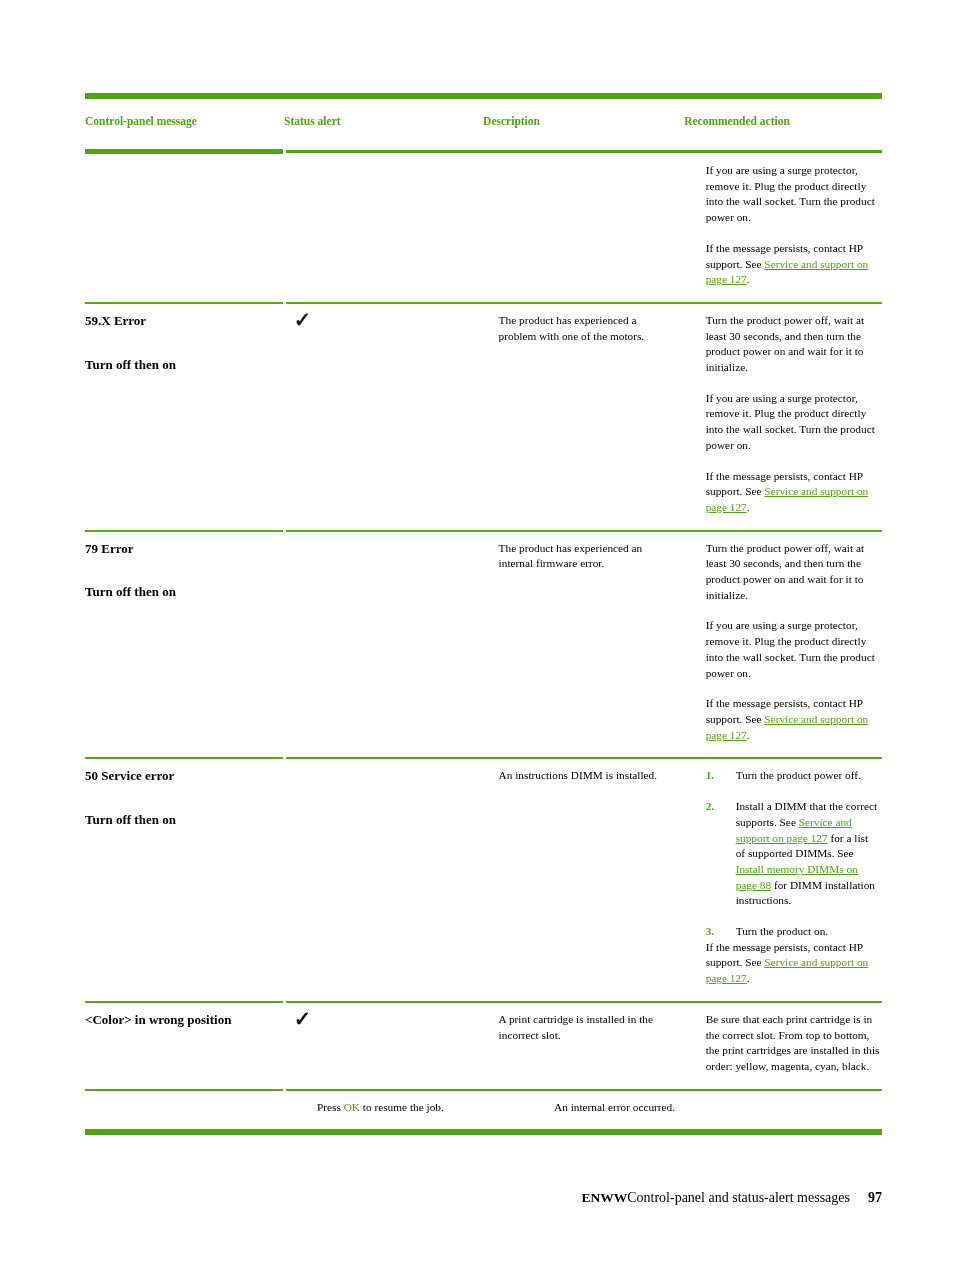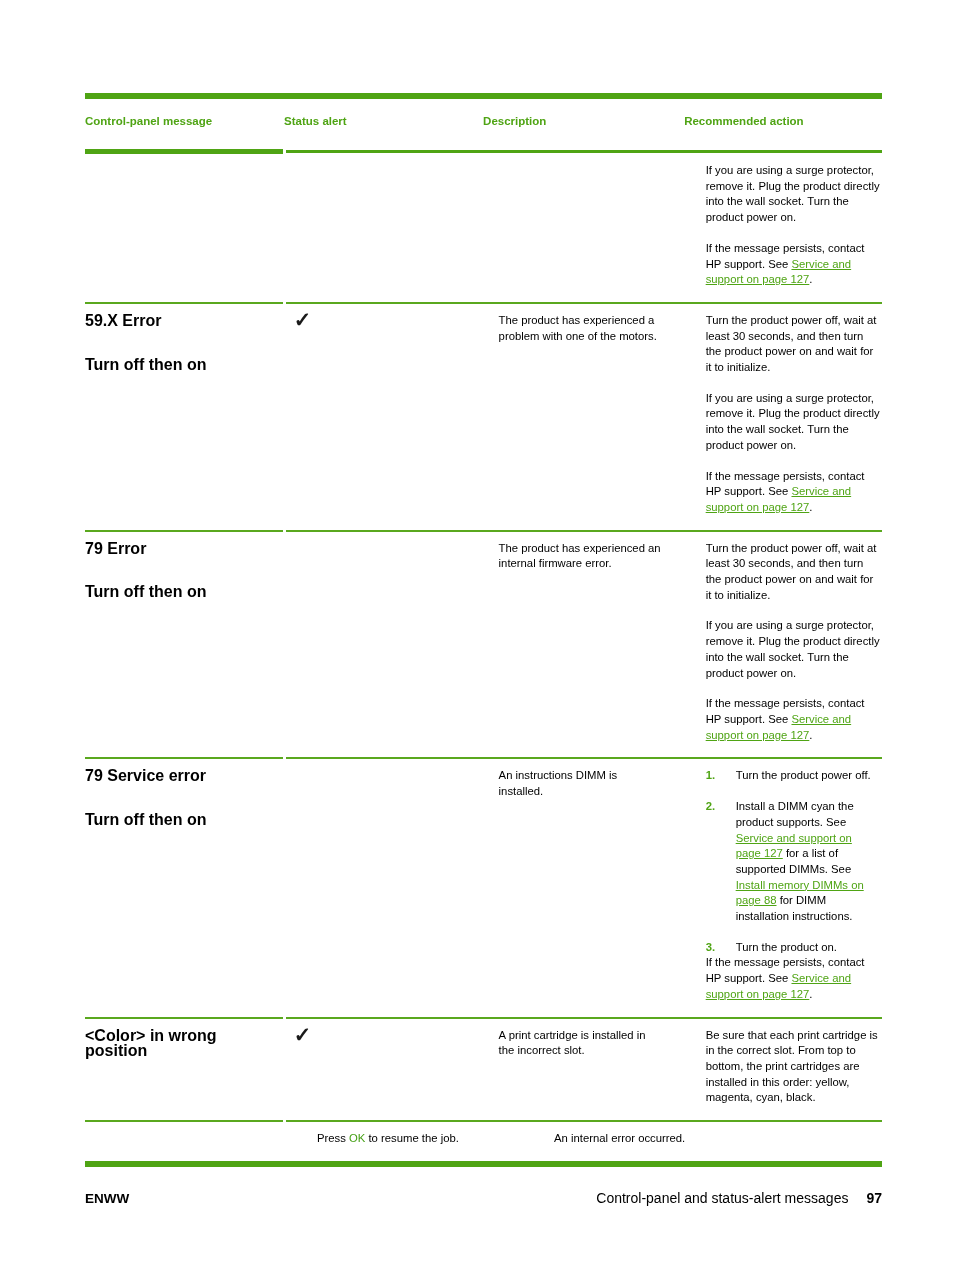--- a/index.html
+++ b/index.html
@@ -15,20 +15,21 @@
     color: #000000;
     -webkit-font-smoothing: antialiased;
   }
 
   .page {
     position: absolute;
     left: 0; top: 0;
     width: 954px;
     height: 1261px;
     overflow: hidden;
+    font-family: Liberation Serif, serif;
   }
 
   
   .tbl {
     position: absolute;
     left: 85px;
     top: 93px;
     width: 797px;
   }
 
@@ -100,21 +101,21 @@
     font-size: 11.3px;
     line-height: 15.7px;
   }
   .c1 { width: 198px; padding: 9px 8px 14px 0; }
   .c2 { width: 198px; padding: 9px 8px 14px 0; }
   .c3 { width: 198px; padding: 9px 10px 14px 0; }
   .c4 { width: 203px; padding: 9px 2px 14px 0; }
 
   .msg {
     font-weight: bold;
-    font-size: 16px;
+    font-size: 13px;
     line-height: 15.7px;
   }
   .msg + .msg { margin-top: 28px; }
 
   .check {
     font-size: 21px;
     line-height: 18px;
     font-weight: bold;
     color: #1a1a1a;
     display: block;
@@ -152,21 +153,21 @@
     font-weight: bold;
   }
 
   
   .footer {
     position: absolute;
     left: 85px;
     top: 1190px;
     width: 797px;
     display: flex;
-    justify-content: space-between;
+    justify-content: flex-end;
     align-items: baseline;
     font-size: 13.5px;
     font-weight: bold;
   }
   .footer .right {
     font-weight: normal;
     font-size: 14px;
   }
   .footer .right .pnum {
     font-weight: bold;
@@ -243,31 +244,31 @@
             <p class="para"><span>If you are using a surge protector, remove it. Plug the product directly into the wall socket. Turn the product power on.</span></p>
             <p class="para"><span>If the message persists, contact HP support. See </span><a class="lnk" href="#">Service and support on page 127</a><span>.</span></p>
           </div>
         </div>
         <div class="row-rule">
           <div class="seg-a"></div>
           <div class="seg-b"></div>
         </div>
         <div class="row">
           <div class="cell c1">
-            <div class="msg">79 Service error</div>
+            <div class="msg">50 Service error</div>
             <div class="msg">Turn off then on</div>
           </div>
           <div class="cell c2"></div>
           <div class="cell c3">
             <p class="para">An instructions DIMM is installed.</p>
           </div>
           <div class="cell c4">
             <ol class="steps">
               <li><span class="num">1.</span><span>Turn the product power off.</span></li>
-              <li><span class="num">2.</span><span>Install a DIMM cyan the product supports. See </span><a class="lnk" href="#">Service and support on page 127</a><span> for a list of supported DIMMs. See </span><a class="lnk" href="#">Install memory DIMMs on page 88</a><span> for DIMM installation instructions.</span></li>
+              <li><span class="num">2.</span><span>Install a DIMM that the correct supports. See </span><a class="lnk" href="#">Service and support on page 127</a><span> for a list of supported DIMMs. See </span><a class="lnk" href="#">Install memory DIMMs on page 88</a><span> for DIMM installation instructions.</span></li>
               <li><span class="num">3.</span><span>Turn the product on.</span></li>
             </ol>
             <p class="para"><span>If the message persists, contact HP support. See </span><a class="lnk" href="#">Service and support on page 127</a><span>.</span></p>
           </div>
         </div>
         <div class="row-rule">
           <div class="seg-a"></div>
           <div class="seg-b"></div>
         </div>
         <div class="row">

